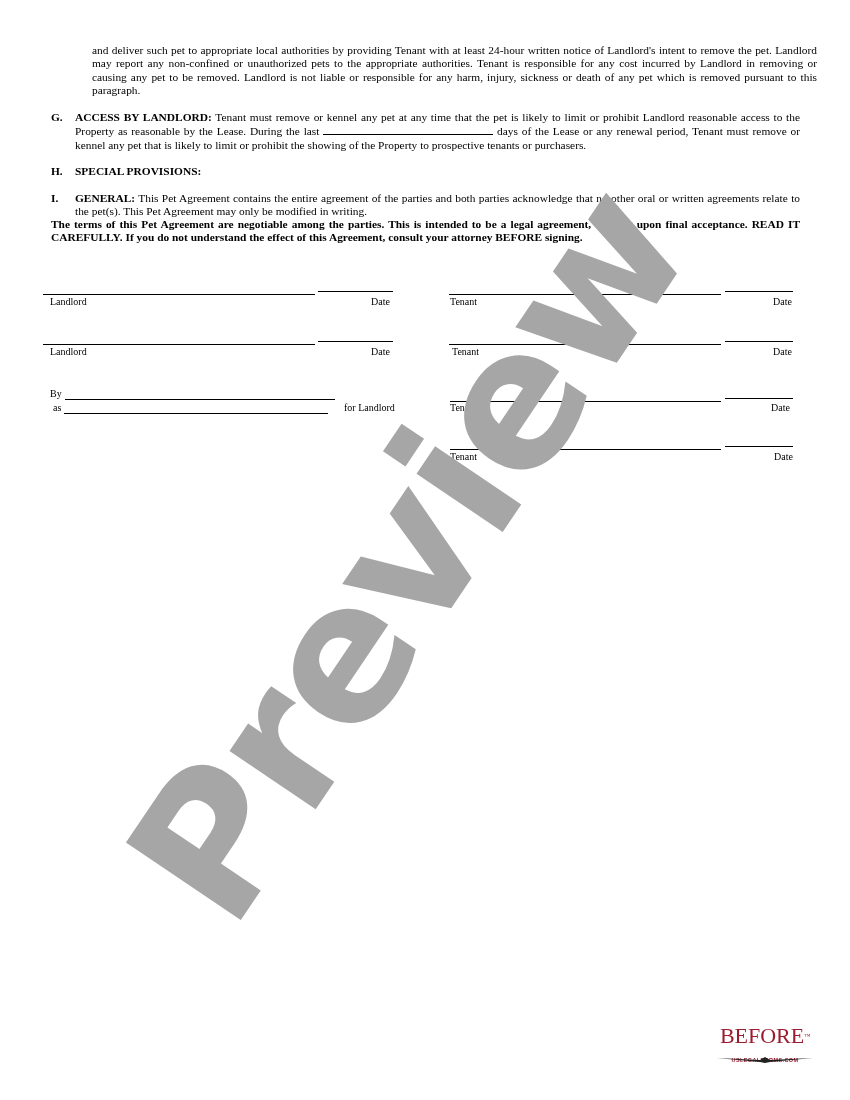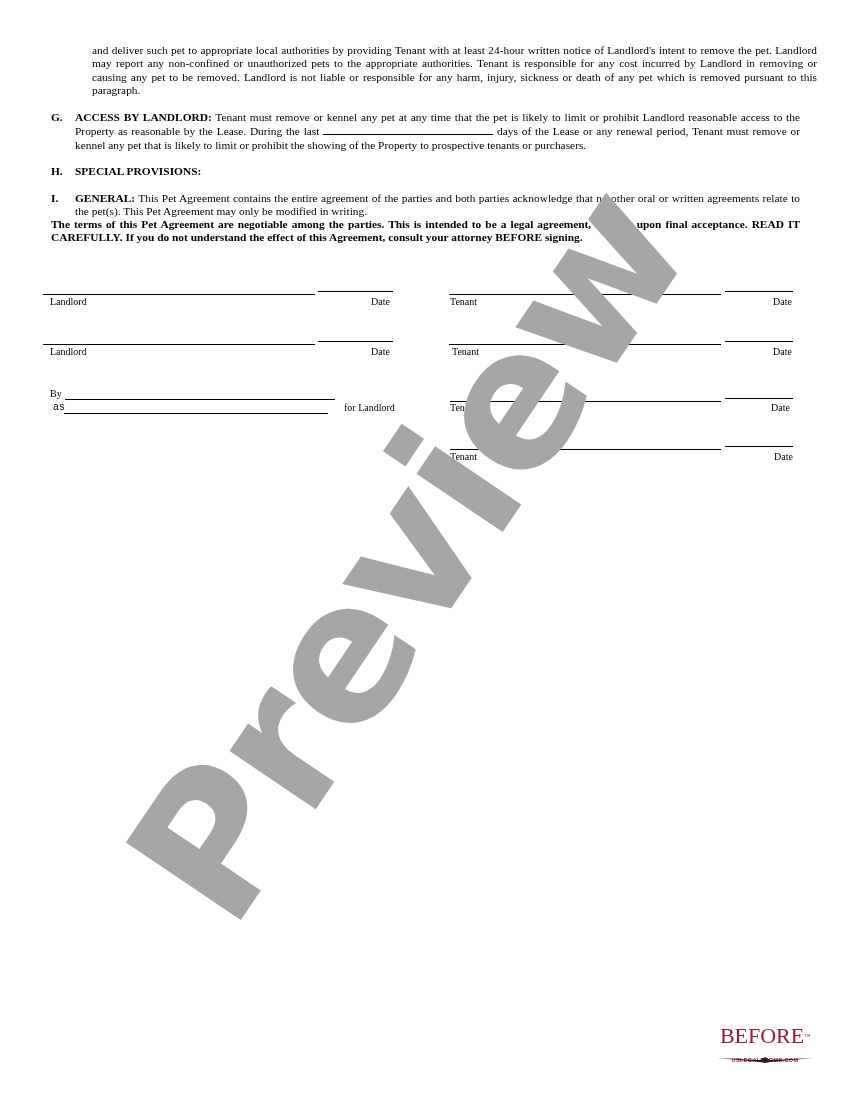--- a/index.html
+++ b/index.html
@@ -60,21 +60,21 @@
 <div class="siglabel" style="left:50px; top:295px;">Landlord</div>
 <div class="siglabel" style="left:371px; top:295px;">Date</div>
 
 <div class="sigline" style="left:43px; top:344px; width:272px;"></div>
 <div class="sigline" style="left:318px; top:341px; width:75px;"></div>
 <div class="siglabel" style="left:50px; top:345px;">Landlord</div>
 <div class="siglabel" style="left:371px; top:345px;">Date</div>
 
 <div class="siglabel" style="left:50px; top:387px;">By</div>
 <div class="sigline" style="left:65px; top:399px; width:270px;"></div>
-<div class="siglabel" style="left:53px; top:401px;font-family:Liberation Mono, monospace;">as</div>
+<div class="siglabel" style="left:53px; top:401px;">as</div>
 <div class="sigline" style="left:64px; top:413px; width:264px;"></div>
 <div class="siglabel" style="left:344px; top:401px;">for Landlord</div>
 
 <div class="sigline" style="left:449px; top:294px; width:272px;"></div>
 <div class="sigline" style="left:725px; top:291px; width:68px;"></div>
 <div class="siglabel" style="left:450px; top:295px;">Tenant</div>
 <div class="siglabel" style="left:773px; top:295px;">Date</div>
 
 <div class="sigline" style="left:449px; top:344px; width:272px;"></div>
 <div class="sigline" style="left:725px; top:341px; width:68px;"></div>

